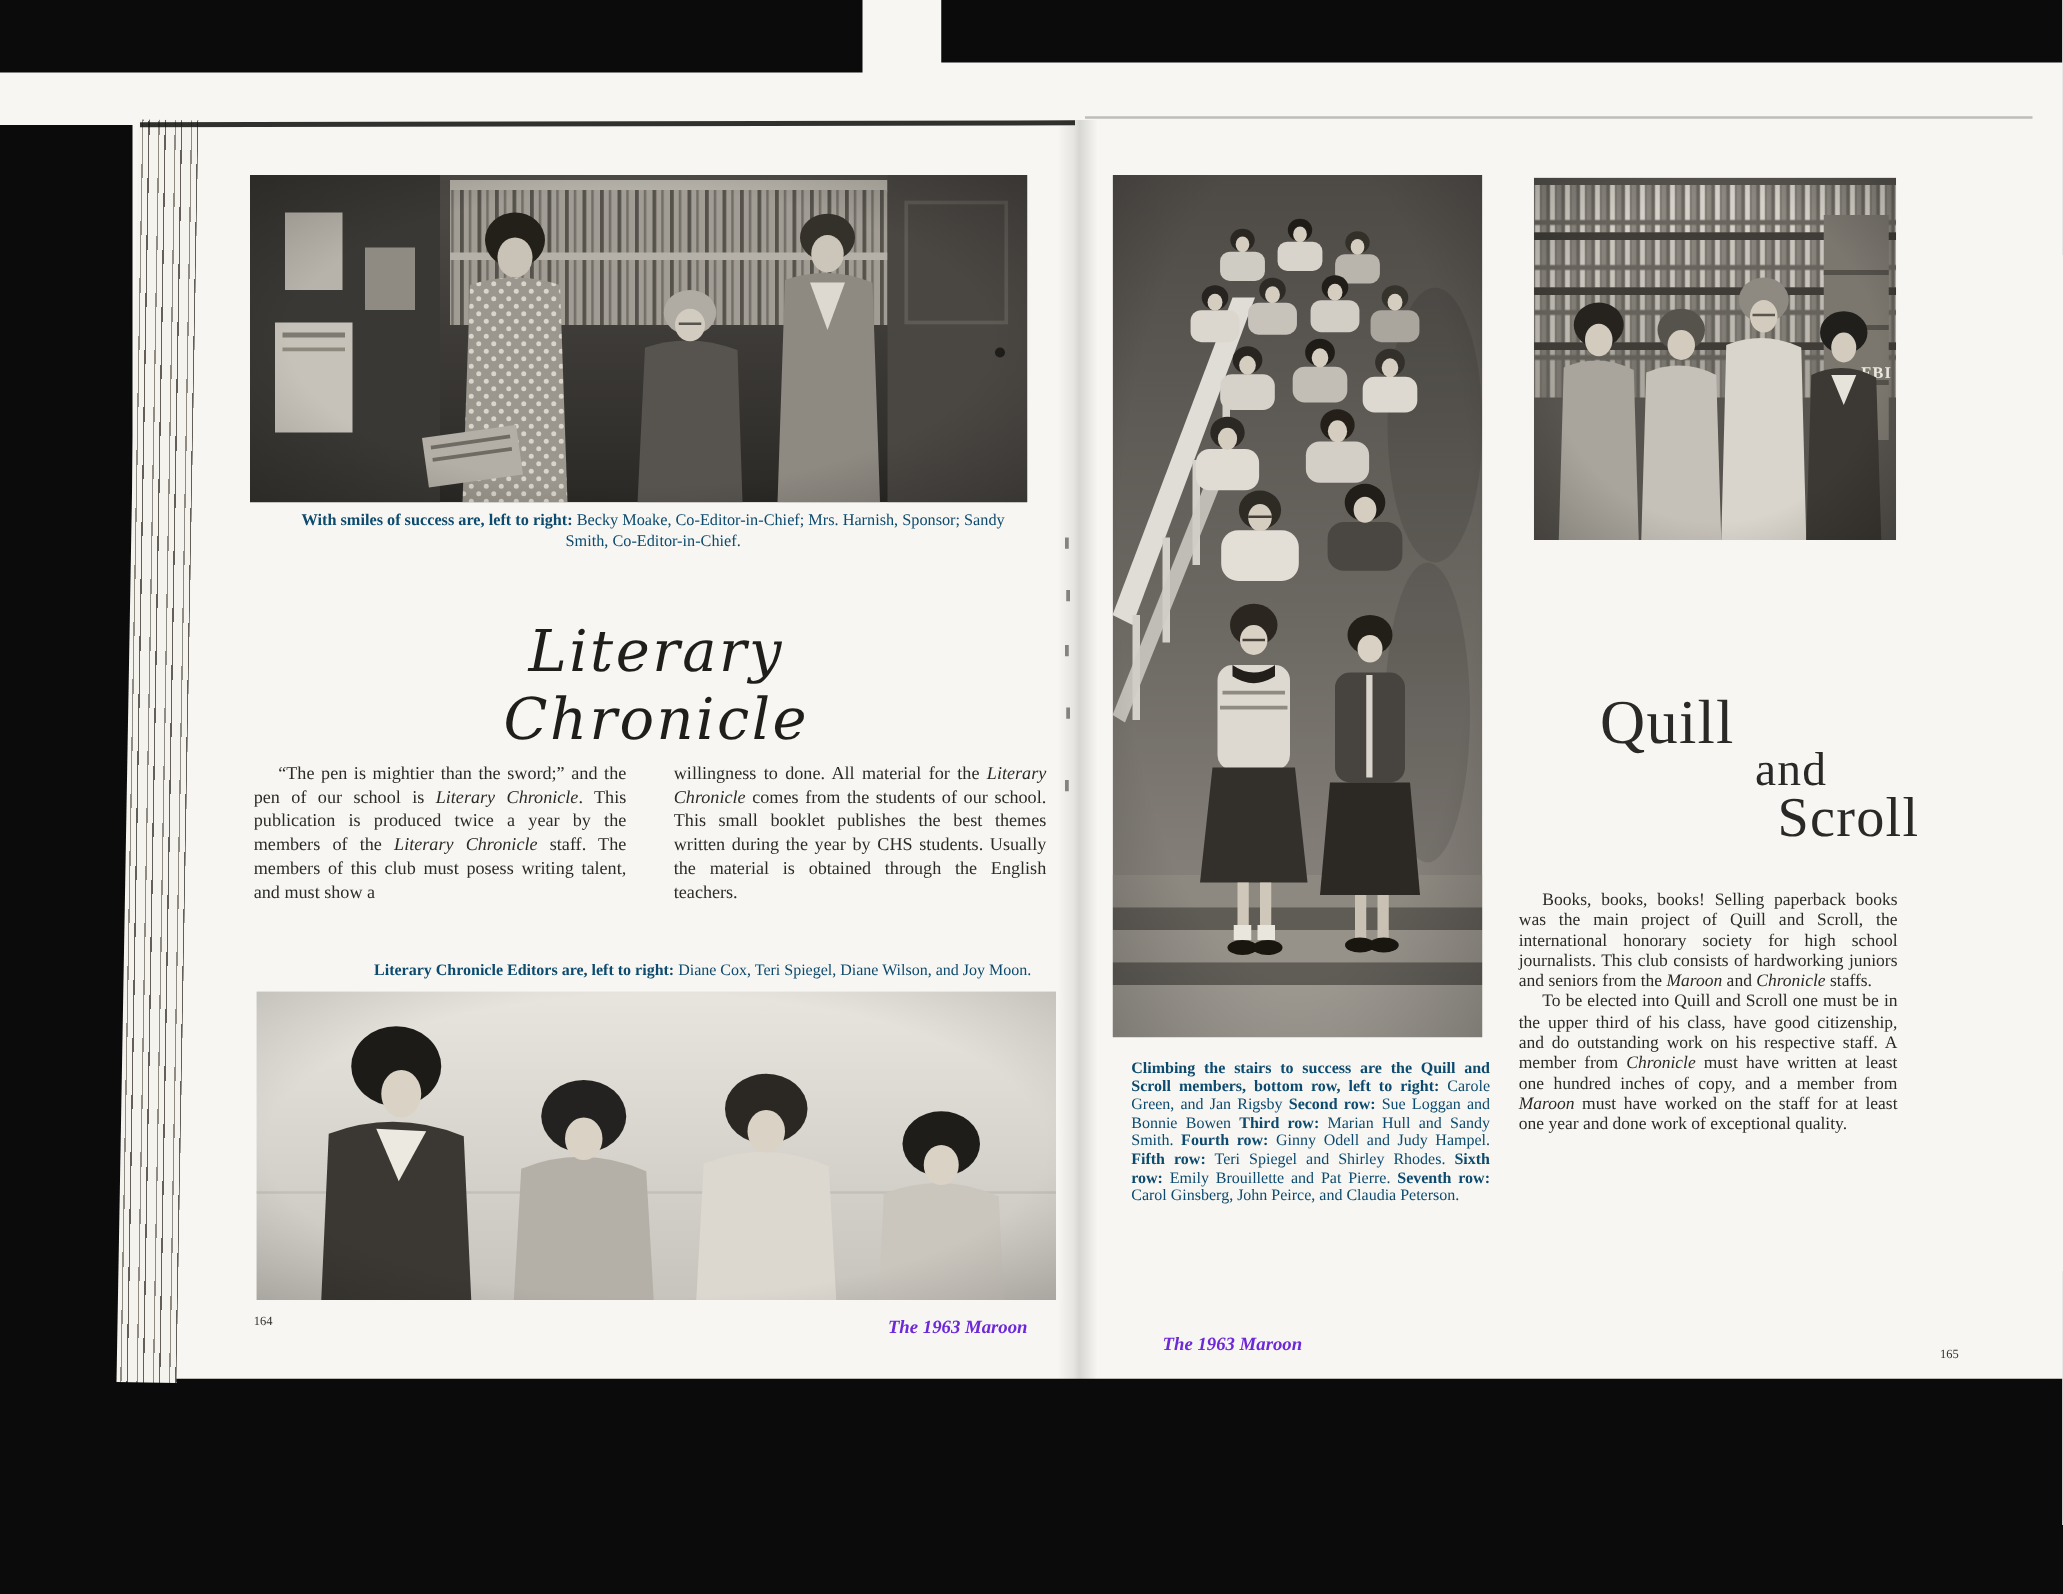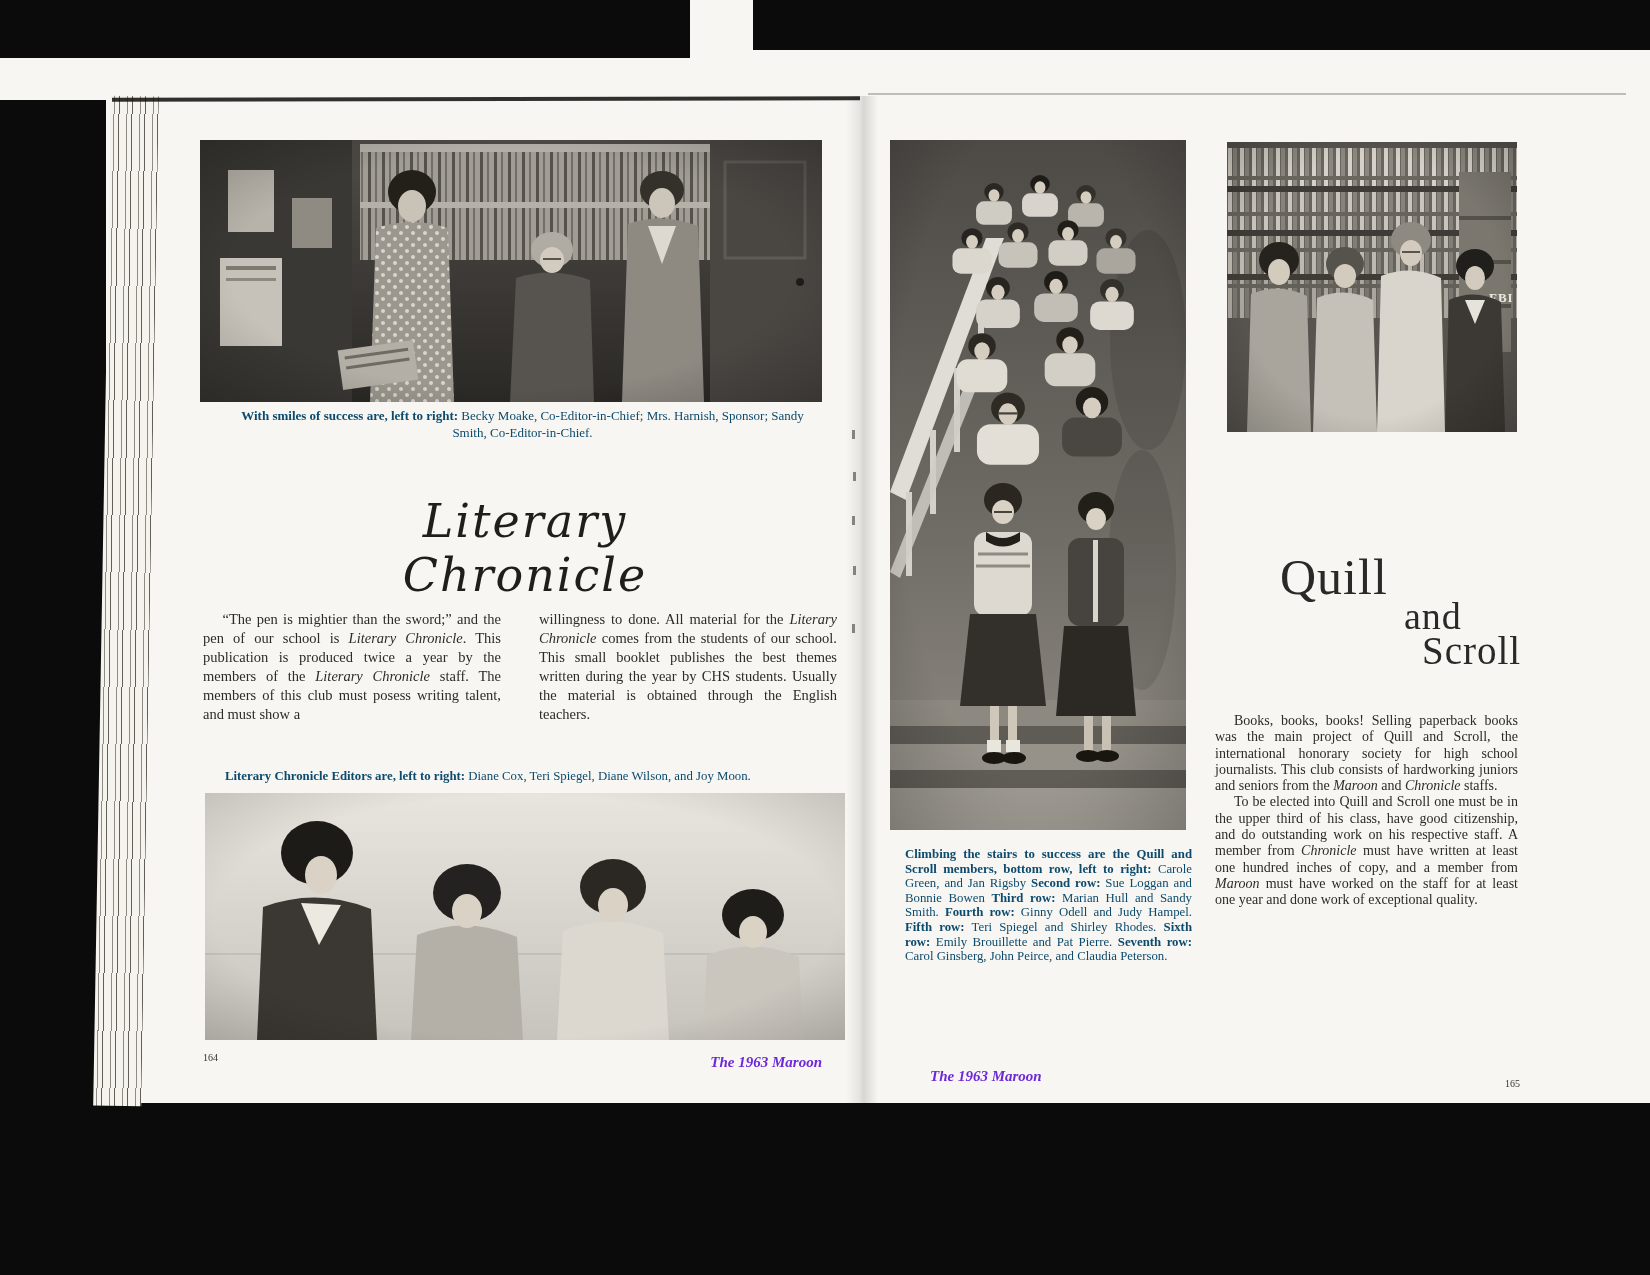--- a/index.html
+++ b/index.html
@@ -109,21 +109,21 @@
 
   <div class="caption" style="left:235px;top:407px;width:575px;text-align:center;font-size:13px;line-height:17px;"><span class="b">With smiles of success are, left to right:</span><span> Becky Moake, Co-Editor-in-Chief; Mrs. Harnish, Sponsor; Sandy Smith, Co-Editor-in-Chief.</span></div>
 
   <div class="abs lc-title" style="left:300px;top:494px;width:450px;text-align:center;">Literary Chronicle</div>
 
   <div class="abs" style="left:203px;top:610px;width:634px;display:flex;gap:38px;">
     <p class="body-text justify" style="flex:1;font-size:14.5px;line-height:19px;text-indent:1.35em;"><span>“The pen is mightier than the sword;” and the pen of our school is </span><span class="i">Literary Chronicle</span><span>. This publication is produced twice a year by the members of the </span><span class="i">Literary Chronicle</span><span> staff. The members of this club must posess writing talent, and must show a</span></p>
     <p class="body-text justify" style="flex:1;font-size:14.5px;line-height:19px;"><span>willingness to done. All material for the </span><span class="i">Literary Chronicle</span><span> comes from the students of our school. This small booklet publishes the best themes written during the year by CHS students. Usually the material is obtained through the English teachers.</span></p>
   </div>
 
-  <div class="caption" style="left:225px;top:769px;width:600px;text-align:left;font-size:12.8px;white-space:nowrap;"><span class="b">Literary Chronicle Editors are, left to right:</span><span> Diane Cox, Teri Spiegel, Diane Wilson, and Joy Moon.</span></div>
+  <div class="caption" style="left:225px;top:769px;width:600px;text-align:right;font-size:12.8px;white-space:nowrap;"><span class="b">Literary Chronicle Editors are, left to right:</span><span> Diane Cox, Teri Spiegel, Diane Wilson, and Joy Moon.</span></div>
 
   <div class="photo" style="left:205px;top:793px;width:640px;height:247px;" role="img" aria-label="Black-and-white photo: the four Literary Chronicle editors posed in a row, smiling.">
     <svg viewBox="0 0 640 247" preserveAspectRatio="none">
       <defs>
         <linearGradient id="p2bg" x1="0" y1="0" x2="0" y2="1">
           <stop offset="0" stop-color="#e8e5de"></stop>
             <stop offset="1" stop-color="#c7c4bd"></stop>
         </linearGradient>
         <radialGradient id="v2" cx="0.5" cy="0.5" r="0.75">
           <stop offset="0.65" stop-color="#000" stop-opacity="0"></stop>
@@ -342,23 +342,23 @@
         <ellipse cx="248" cy="124" rx="19" ry="17" fill="#211f1b"></ellipse>
         <ellipse cx="248" cy="136" rx="10" ry="12" fill="#d2cbbe"></ellipse>
       </g>
       <rect width="290" height="290" fill="url(#v4)"></rect>
     </svg>
   </div>
 
 
   <div class="abs qs-word" style="left:1280px;top:548px;font-size:50px;">Quill</div>
   <div class="abs qs-word" style="left:1404px;top:594px;font-size:38px;">and</div>
-  <div class="abs qs-word" style="left:1422px;top:628px;font-size:39px;">Scroll</div>
+  <div class="abs qs-word" style="left:1422px;top:628px;font-size:45px;">Scroll</div>
 
   <div class="abs body-text" style="left:1215px;top:713px;width:303px;font-size:14px;line-height:16.3px;">
     <p class="justify" style="text-indent:1.35em;"><span>Books, books, books! Selling paperback books was the main project of Quill and Scroll, the international honorary society for high school journalists. This club consists of hardworking juniors and seniors from the </span><span class="i">Maroon</span><span> and </span><span class="i">Chronicle</span><span> staffs.</span></p>
     <p class="justify" style="text-indent:1.35em;"><span>To be elected into Quill and Scroll one must be in the upper third of his class, have good citizenship, and do outstanding work on his respective staff. A member from </span><span class="i">Chronicle</span><span> must have written at least one hundred inches of copy, and a member from </span><span class="i">Maroon</span><span> must have worked on the staff for at least one year and done work of exceptional quality.</span></p>
   </div>
 
   <div class="abs footer-title" style="left:930px;top:1068px;">The 1963 Maroon</div>
-  <div class="abs footer-num" style="left:1505px;top:1078px;">165</div>
+  <div class="abs footer-num" style="left:1552px;top:1078px;">165</div>
 
 </div>
 
 </body></html>

